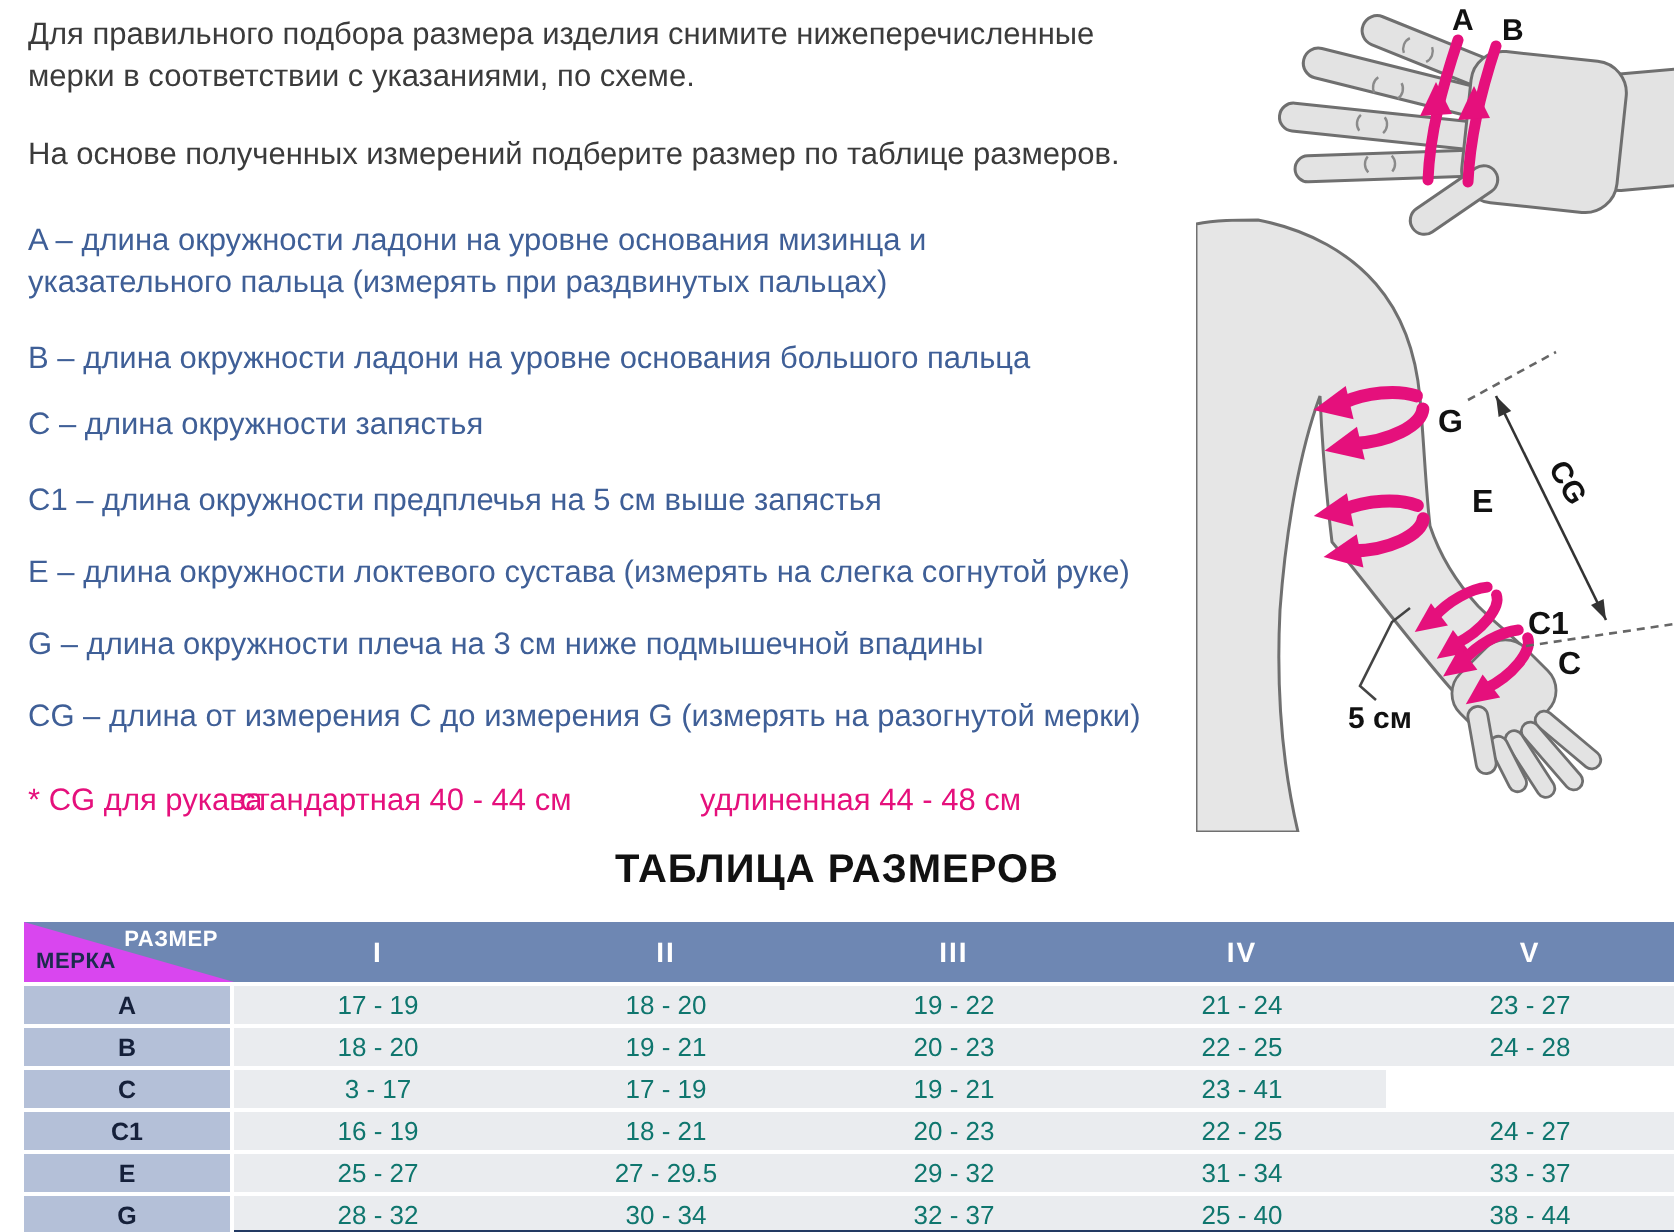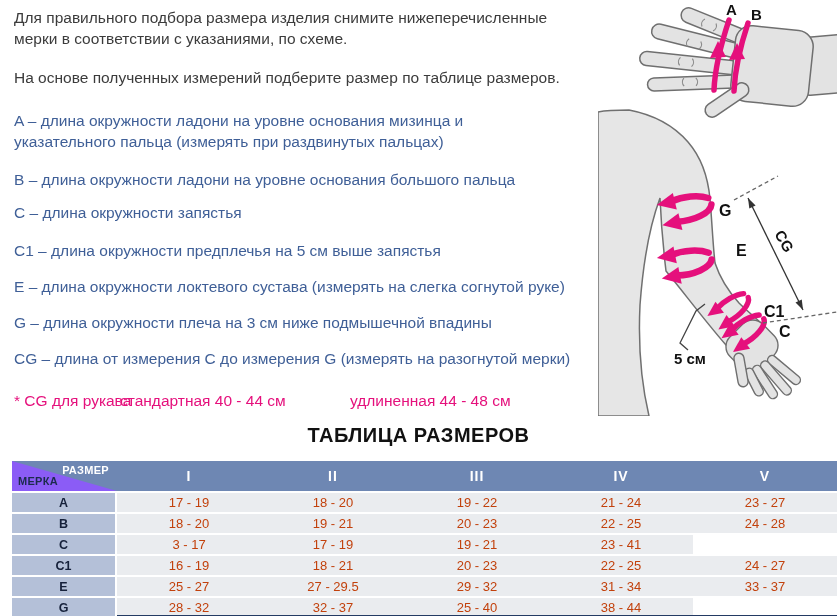--- a/index.html
+++ b/index.html
@@ -16,39 +16,39 @@
     left:14px;color:#3f5f97;font-size:15.5px;line-height:21px;white-space:pre-line;
   }
   .pink{color:#e5107c;font-size:15.5px;}
   .tbl-title{
     left:0;width:837px;text-align:center;color:#111;font-size:20px;font-weight:bold;
     letter-spacing:.5px;
   }
   
   .size-table{position:absolute;left:12px;top:461px;width:825px;}
   .thead{display:grid;grid-template-columns:105px repeat(5,1fr);height:30px;margin-bottom:2px;}
-  .corner{position:relative;background:#8b5cf6;overflow:hidden;}
+  .corner{position:relative;background:#d946ef;overflow:hidden;}
   .corner svg{position:absolute;left:0;top:0;}
   .corner-top{
     position:absolute;top:3px;right:8px;color:#fff;font-size:11px;font-weight:bold;letter-spacing:.3px;
   }
   .corner-bottom{
     position:absolute;bottom:4px;left:6px;color:#1c2b4d;font-size:11px;font-weight:bold;letter-spacing:.3px;
   }
   .hcell{
     background:#6e87b3;color:#fff;font-weight:bold;font-size:14px;
     display:flex;align-items:center;justify-content:center;letter-spacing:1px;
   }
   .trow{display:grid;grid-template-columns:105px repeat(5,1fr);height:19px;margin-bottom:2px;}
   .lcell{
     background:#b4c0d8;border-right:2px solid #fff;color:#15203a;font-weight:bold;font-size:12.5px;
     display:flex;align-items:center;justify-content:center;
   }
   .vcell{
-    background:#eaecef;color:#c2410c;font-size:13px;
+    background:#eaecef;color:#0f766e;font-size:13px;
     display:flex;align-items:center;justify-content:center;
   }
   .tfoot-bar{position:absolute;left:105px;right:0;top:154px;height:5px;background:#233a63;}
   svg text{font-family:"Liberation Sans","DejaVu Sans",sans-serif;}
 </style>
 </head>
 <body>
 
 <div class="page">
 
@@ -203,20 +203,21 @@
       <div class="lcell">E</div>
       <div class="vcell">25 - 27</div>
       <div class="vcell">27 - 29.5</div>
       <div class="vcell">29 - 32</div>
       <div class="vcell">31 - 34</div>
       <div class="vcell">33 - 37</div>
     </div>
     <div class="trow">
       <div class="lcell">G</div>
       <div class="vcell">28 - 32</div>
+      <div class="vcell">30 - 34</div>
       <div class="vcell">32 - 37</div>
       <div class="vcell">25 - 40</div>
       <div class="vcell">38 - 44</div>
     </div>
     <div class="tfoot-bar"></div>
   </div>
 
 </div>
 
 </body></html>

